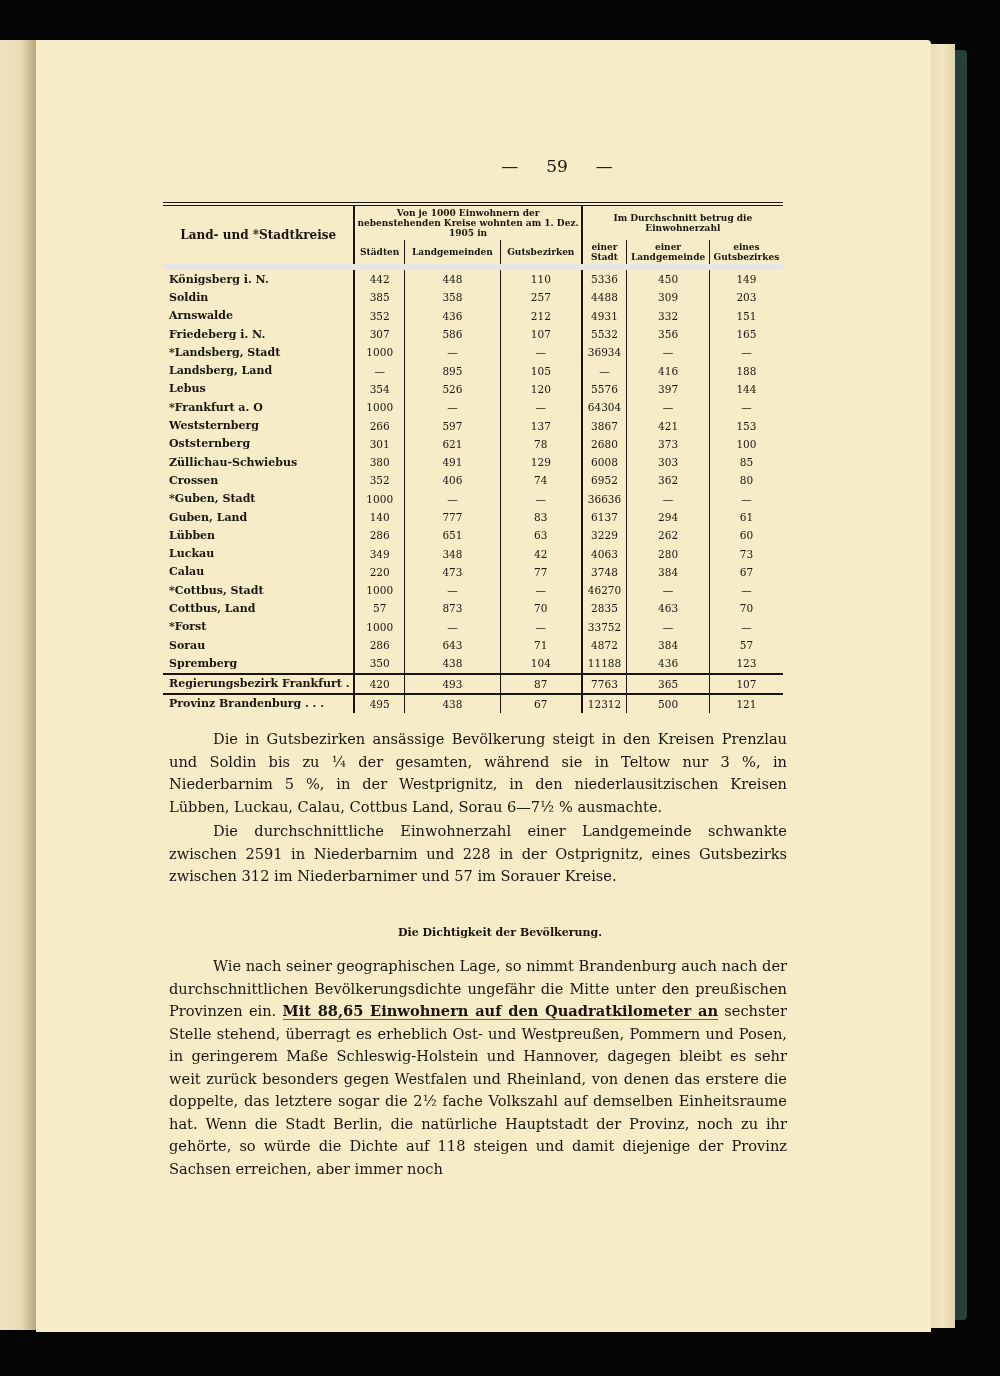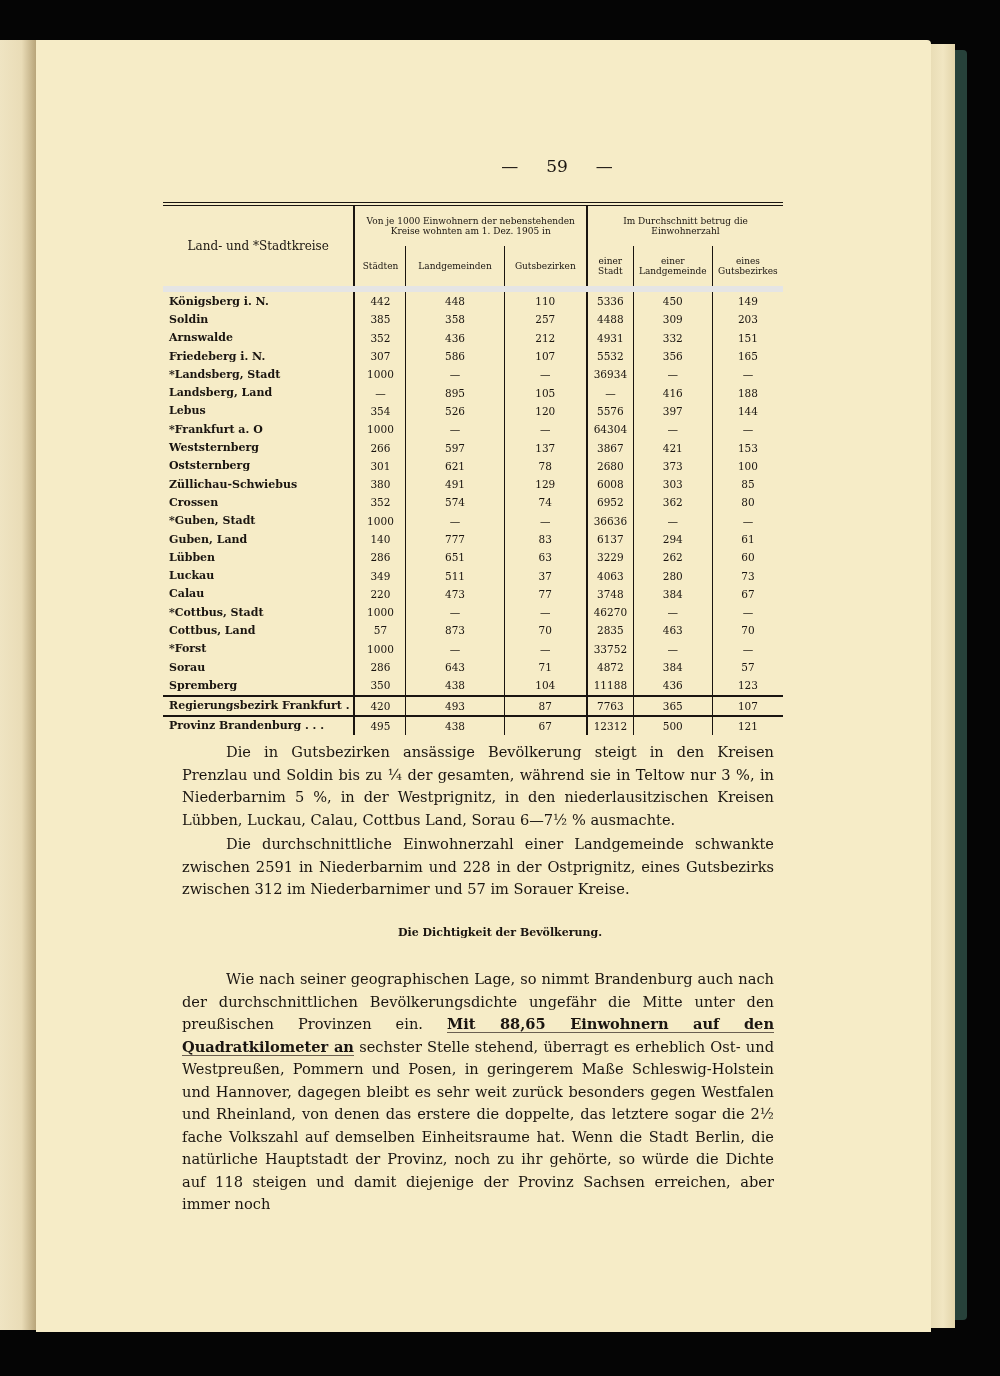--- a/index.html
+++ b/index.html
@@ -4,34 +4,34 @@
 <style>
   html, body { margin:0; padding:0; }
   body { width:1000px; height:1376px; background:#050505; position:relative; overflow:hidden; font-family:"DejaVu Serif", serif; color:#1a1510; }
   .left-page { position:absolute; left:0; top:40px; width:36px; height:1290px; background:linear-gradient(90deg,#efe4c2 0%,#e9dcb7 60%,#b8a57a 100%); }
   .page { position:absolute; left:36px; top:40px; width:895px; height:1292px; background:#f6ecc7; border-top-right-radius:4px; }
   .page-edge { position:absolute; left:931px; top:44px; width:24px; height:1284px; background:linear-gradient(90deg,#e9ddb6,#f1e6c2 50%,#e2d4aa); }
   .cover { position:absolute; left:955px; top:50px; width:12px; height:1270px; background:#27413a; border-radius:0 4px 4px 0; }
   .pagenum { position:absolute; left:17px; width:100%; top:156px; text-align:center; font-size:17px;padding-left:40px; }
   .pagenum span { margin:0 14px; }
   table.stats { position:absolute; left:163px; top:202px; width:620px; border-collapse:collapse; font-size:10.5px; border-top:4px double #1a1510; }
-  table.stats th { font-weight:normal; font-size:9px; line-height:10px; padding:10px 2px; text-align:center; vertical-align:middle; }
+  table.stats th { font-weight:bold; font-size:9px; line-height:10px; padding:2px 2px; text-align:center; vertical-align:middle; }
   table.stats td { padding:0 4px; height:18.3px; text-align:center; font-size:10.5px; }
   table.stats td.name { text-align:left; padding-left:6px; white-space:nowrap; font-weight:bold; font-size:11px; }
   .bl { border-left:1px solid #1a1510; }
   .blt { border-left:2px solid #1a1510; }
   .bb2 { border-bottom:6px solid #e5e5e5; }
   .bt2 { border-top:2px solid #1a1510; }
   .hdr-name { font-size:12px !important; }
   .body-text { position:absolute; left:169px; width:618px; font-size:14.6px; line-height:22.5px; text-align:justify; }
   .p1 { top:728px; }
   .p2 { top:820px; }
   .heading { position:absolute; left:0; width:100%; top:926px; text-align:center; font-weight:bold; font-size:11px; }
   .p3 { top:955px; }
-  .body-text p { margin:13px; text-indent:44px; }
+  .body-text p { margin:0; text-indent:44px; }
   .ul { border-bottom:1px solid #6a5f50;font-weight:bold; }
 </style>
 </head>
 <body>
 
 <div class="left-page"></div>
 <div class="page"></div>
 <div class="page-edge"></div>
 <div class="cover"></div>
 
@@ -151,21 +151,21 @@
         <td class="blt">380</td>
         <td class="bl">491</td>
         <td class="bl">129</td>
         <td class="blt">6008</td>
         <td class="bl">303</td>
         <td class="bl">85</td>
       </tr>
       <tr>
         <td class="name">Crossen</td>
         <td class="blt">352</td>
-        <td class="bl">574</td>
+        <td class="bl">406</td>
         <td class="bl">74</td>
         <td class="blt">6952</td>
         <td class="bl">362</td>
         <td class="bl">80</td>
       </tr>
       <tr>
         <td class="name">*Guben, Stadt</td>
         <td class="blt">1000</td>
         <td class="bl">—</td>
         <td class="bl">—</td>
@@ -187,22 +187,22 @@
         <td class="blt">286</td>
         <td class="bl">651</td>
         <td class="bl">63</td>
         <td class="blt">3229</td>
         <td class="bl">262</td>
         <td class="bl">60</td>
       </tr>
       <tr>
         <td class="name">Luckau</td>
         <td class="blt">349</td>
-        <td class="bl">511</td>
-        <td class="bl">37</td>
+        <td class="bl">348</td>
+        <td class="bl">42</td>
         <td class="blt">4063</td>
         <td class="bl">280</td>
         <td class="bl">73</td>
       </tr>
       <tr>
         <td class="name">Calau</td>
         <td class="blt">220</td>
         <td class="bl">473</td>
         <td class="bl">77</td>
         <td class="blt">3748</td>

